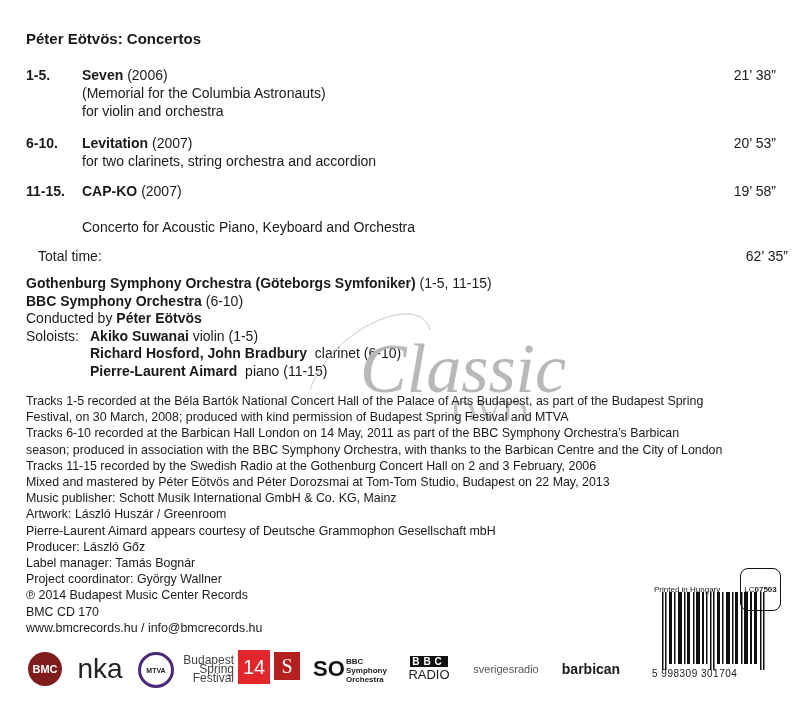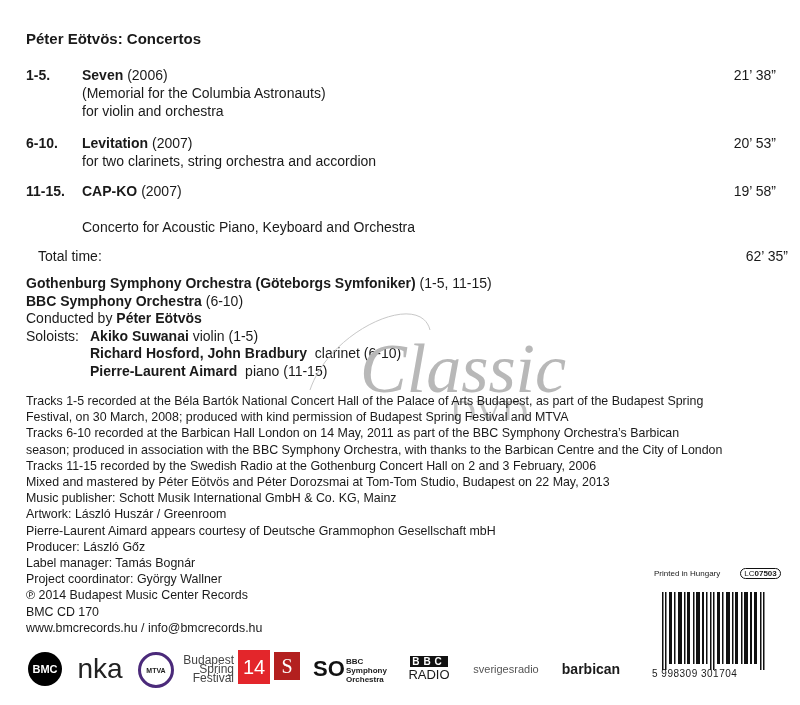--- a/index.html
+++ b/index.html
@@ -16,21 +16,21 @@
   .total .time { position:absolute; right:0; top:0; }
   .credits { position:absolute; left:26px; top:275px; font-size:14px; line-height:17.5px; }
   .credits b { font-weight:bold; }
   .soloist-row { display:flex; }
   .soloist-label { width:64px; }
   .soloist-indent { margin-left:64px; }
   .notes { position:absolute; left:26px; top:393px; font-size:12.4px; line-height:16.2px; width:760px; }
   .notes div { white-space:nowrap; }
   .watermark { position:absolute; left:300px; top:300px; width:280px; height:120px; pointer-events:none; }
   .printed { position:absolute; left:654px; top:568px; font-size:8px; display:flex; align-items:center; gap:20px; }
-  .lc { border:1px solid #111; border-radius:8px; font-size:8px; font-weight:bold; padding:0 3px; }
+  .lc { border:1px solid #111; border-radius:8px; font-size:8px; font-weight:bold; padding:16px 3px; }
   .barcode { position:absolute; left:662px; top:592px; width:104px; height:78px; }
   .barcode-num { position:absolute; left:652px; top:668px; font-size:10px; letter-spacing:0.5px; }
   .logos { position:absolute; left:26px; top:650px; height:40px; width:610px; }
   .logo { position:absolute; display:flex; align-items:center; justify-content:center; }
 </style>
 </head>
 <body>
 
 <div class="abs title">Péter Eötvös: Concertos</div>
 
@@ -133,21 +133,21 @@
       <rect x="82" y="0" width="4" height="72"></rect>
     <rect x="88" y="0" width="2" height="72"></rect>
       <rect x="92" y="0" width="3" height="72"></rect>
     <rect x="98" y="0" width="1.5" height="78"></rect>
       <rect x="101" y="0" width="1.5" height="78"></rect>
   </g>
 </svg>
 <div class="barcode-num">5 998309 301704</div>
 
 <div class="logos">
-  <div class="logo" style="left:2px;top:2px;width:34px;height:34px;border-radius:50%;background:#000000;color:#fff;font-weight:bold;font-size:11px;">
+  <div class="logo" style="left:2px;top:2px;width:34px;height:34px;border-radius:50%;background:#7f1d1d;color:#fff;font-weight:bold;font-size:11px;">
       <span>BMC</span>
     </div>
   <div class="logo" style="left:46px;top:4px;width:56px;height:30px;font-size:28px;color:#222;">
       <span>nka</span>
     </div>
   <div class="logo" style="left:112px;top:2px;width:30px;height:30px;border-radius:50%;border:3px solid #4b2a7a;font-size:7px;font-weight:bold;">
       <span>MTVA</span>
     </div>
   <div class="logo" style="left:158px;top:2px;width:50px;height:34px;flex-direction:column;align-items:flex-end;font-size:12px;color:#444;line-height:9px;">
     <span>Budapest</span>

